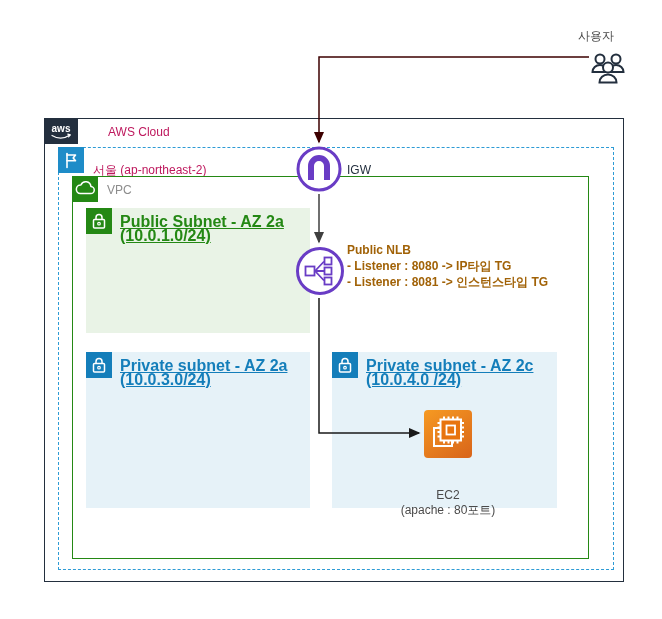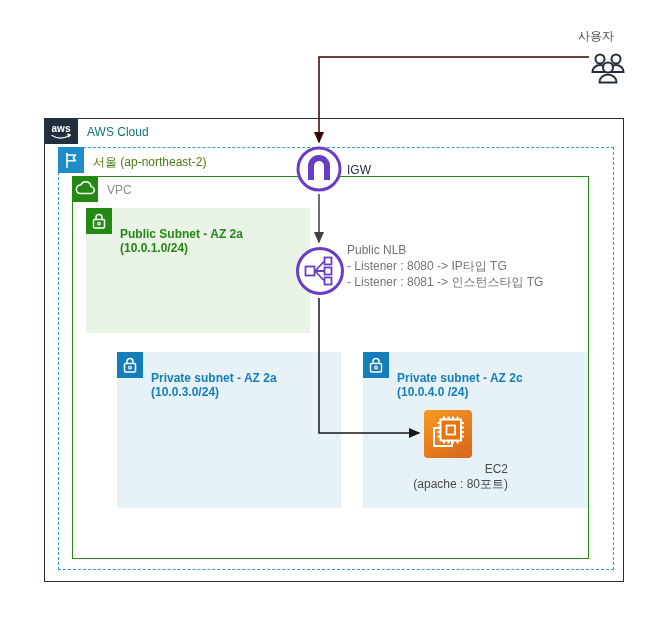--- a/index.html
+++ b/index.html
@@ -8,34 +8,34 @@
     font-family:"Liberation Sans",sans-serif;overflow:hidden;
   }
   .abs{position:absolute;}
   
   .aws-cloud{border:1.5px solid #232F3E;background:transparent;}
   .region{border:1.5px dashed #2E9BD5;}
   .vpc{border:1.5px solid #248814;}
   .corner-icon{position:absolute;left:-1px;top:-1px;width:26px;height:26px;display:flex;align-items:center;justify-content:center;}
   .cloud-logo{width:34px;height:26px;background:#232F3E;}
   .box-label{font-size:12px;white-space:nowrap;}
-  .aws-cloud-label{color:#0f766e;}
-  .region-label{color:#4d7c0f;}
+  .aws-cloud-label{color:#be185d;margin-left:21px;}
+  .region-label{color:#be185d;margin-top:8px;}
   .vpc-label{color:#8C8C8C;}
   
   .subnet{position:absolute;}
   .subnet.public{background:#E9F3E6;}
-  .subnet.private{background:#E6F2F8;margin-left:31px;}
-  .subnet-head{position:absolute;left:34px;top:19px;font-size:12px;font-weight:bold;line-height:14px;white-space:nowrap;}
+  .subnet.private{background:#E6F2F8;}
+  .subnet-head{position:absolute;left:34px;top:7px;font-size:16px;font-weight:bold;line-height:14px;white-space:nowrap;text-decoration:underline;}
   .subnet.public .subnet-head{color:#248814;}
   .subnet.private .subnet-head{color:#147EBA;}
   .icon-sq-green{background:#248814;}
   .icon-sq-blue{background:#147EBA;}
   .igw-label{font-size:12px;font-weight:normal;color:#232F3E;white-space:nowrap;}
-  .nlb-text{font-size:12px;font-weight:normal;color:#737373;line-height:16px;white-space:nowrap;}
+  .nlb-text{font-size:12px;font-weight:bold;color:#a16207;line-height:16px;white-space:nowrap;}
   .ec2-badge{width:48px;height:48px;border-radius:4px;background:linear-gradient(145deg,#F69A22,#D8641A);}
   .node-label{font-size:12px;color:#4A4A4A;text-align:center;line-height:15px;white-space:nowrap;}
   .user-label{font-size:12px;color:#4A4A4A;text-align:left;white-space:nowrap;}
   svg{display:block;}
   .overlay{pointer-events:none;}
 </style>
 </head>
 <body>
 
 <div id="canvas">
@@ -176,18 +176,18 @@
       <g stroke="#fff" stroke-width="2">
         <path d="M20 6.5 V9.5 M24.5 6.5 V9.5 M29 6.5 V9.5 M33.5 6.5 V9.5"></path>
         <path d="M20 30.5 V33.5 M24.5 30.5 V33.5 M29 30.5 V33.5 M33.5 30.5 V33.5"></path>
         <path d="M13.5 13 H16.5 M13.5 17.5 H16.5 M13.5 22 H16.5 M13.5 26.5 H16.5"></path>
         <path d="M37 13 H40 M37 17.5 H40 M37 22 H40 M37 26.5 H40"></path>
       </g>
       <rect x="16.5" y="9.5" width="20.5" height="21" fill="#E8740E" stroke="#fff" stroke-width="2"></rect>
       <rect x="22.5" y="15.5" width="8.5" height="9" fill="none" stroke="#fff" stroke-width="1.8"></rect>
     </svg>
   </div>
-  <div class="abs node-label" style="left:388px;top:462px;width:120px;z-index:6;text-align:right;">
+  <div class="abs node-label" style="left:388px;top:488px;width:120px;z-index:6;">
     <div>EC2</div>
     <div>(apache : 80포트)</div>
   </div>
 
 </div>
 
 </body></html>

